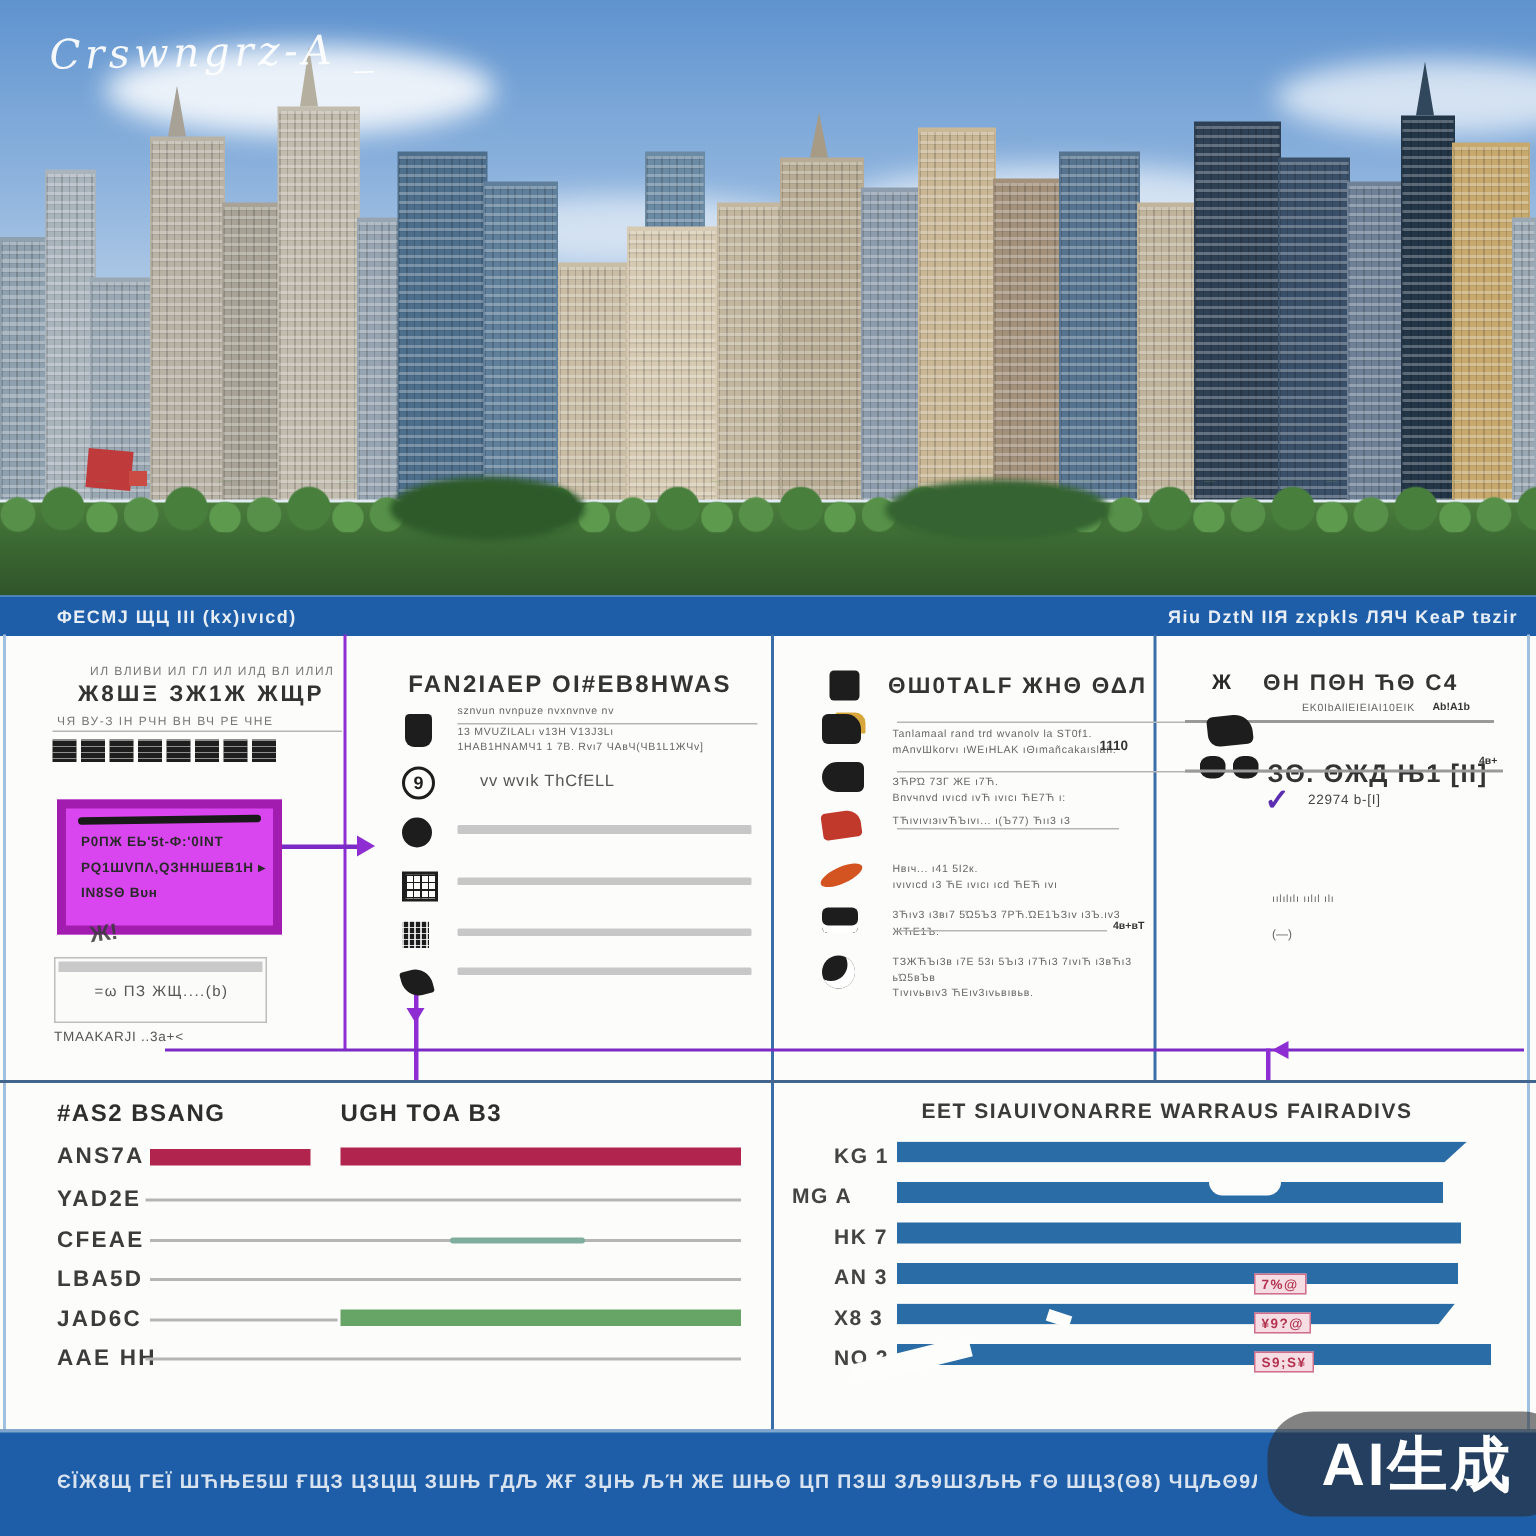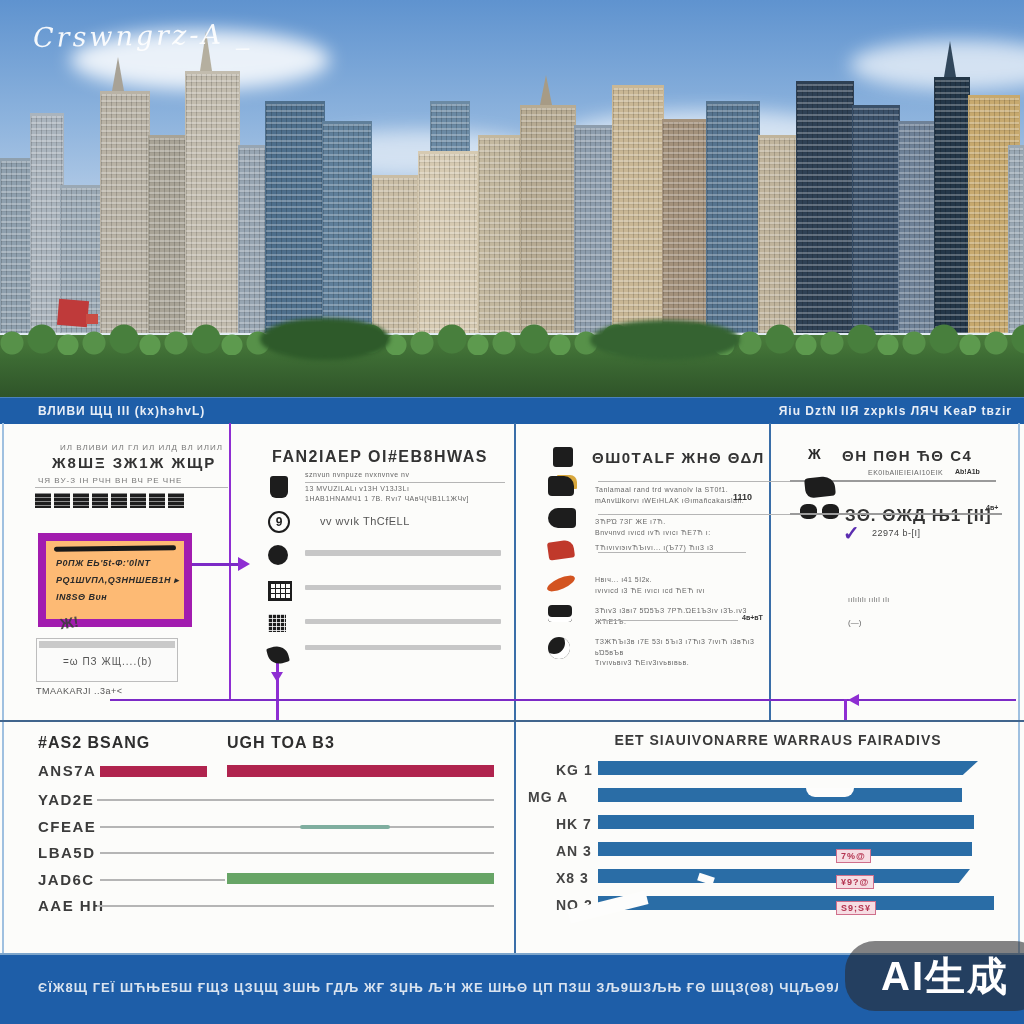--- a/index.html
+++ b/index.html
@@ -53,21 +53,21 @@
   
   .tiny{font-size:8px;color:#777;letter-spacing:1px;white-space:nowrap;}
   .tiny2{font-size:7px;color:#666;line-height:1.5;letter-spacing:.5px;}
   .garble-h{font-size:15px;font-weight:700;color:#333;letter-spacing:2px;white-space:nowrap;}
   .col-title{font-size:16px;font-weight:700;color:#333;letter-spacing:1.5px;white-space:nowrap;}
   .hl{background:#b5b5b5;height:2px;}
   .gbar{background:#c7c7c7;height:5px;border-radius:1px;}
   .icon-strip{display:flex;gap:3px;}
   .icon-strip span{width:16px;height:15px;background:#1e1e1e;
       background-image:repeating-linear-gradient(180deg,rgba(255,255,255,.5) 0 1px,transparent 1px 4px);}
-  .fbox{border:8px solid #a21caf;background:#fdba74;font-style:italic;}
+  .fbox{border:6px solid #a21caf;background:#d946ef;}
   .fbox .zig{margin:5px 8px 0 8px;height:5px;background:#191919;border-radius:3px;transform:rotate(-.8deg);}
   .fbox .bl{margin:7px 10px 0 10px;font-size:9px;font-weight:700;color:#2a2a2a;letter-spacing:.5px;white-space:nowrap;}
   .faintbox{border:1px solid #bdbdbd;background:#fbfbfa;}
   .faintbox .topbar{height:7px;background:#c9c9c9;margin:2px;}
   .blob{background:#1d1d1d;}
   .circ9{width:18px;height:18px;border:2px solid #1d1d1d;border-radius:50%;text-align:center;
          font-size:12px;font-weight:700;color:#1d1d1d;line-height:18px;}
   .cal{width:20px;height:16px;border:2px solid #1d1d1d;
        background-image:repeating-linear-gradient(90deg,#1d1d1d 0 1px,transparent 1px 5px),
                         repeating-linear-gradient(180deg,#1d1d1d 0 1px,transparent 1px 5px);}
@@ -139,21 +139,21 @@
     <div class="abs" style="left:86px;top:314px;width:12px;height:10px;background:#c94b43;"></div>
 
     <div class="abs trees"></div>
     <div class="abs bush" style="left:260px;top:318px;width:130px;height:42px;background:#2e5a2a;"></div>
     <div class="abs bush" style="left:590px;top:320px;width:150px;height:40px;background:#356331;"></div>
 
     <div class="abs logo">Crswngrz-A  _</div>
   </div>
 
   <div class="abs banner">
-    <span class="abs banner-txt" style="left:38px;top:6px;">ВЛИВИ ЩЦ III  (kx)hэhvL)</span>
+    <span class="abs banner-txt" style="left:38px;top:6px;">ΦЕCMJ ЩЦ III  (kx)ıvıcd)</span>
     <span class="abs banner-txt" style="right:12px;top:6px;">Яiu DztN IIЯ zxpkls  ЛЯЧ KeaP tвzir</span>
   </div>
 
   <div class="abs edge" style="left:2px;top:423px;height:530px;"></div>
   <div class="abs edge" style="left:1018px;top:423px;height:530px;"></div>
   <div class="abs vline-purple" style="left:229px;top:423px;height:277px;"></div>
   <div class="abs vline-blue" style="left:514px;top:423px;height:530px;"></div>
   <div class="abs vline-blue" style="left:769px;top:423px;height:297px;"></div>
   <div class="abs hline-sec"></div>
 

